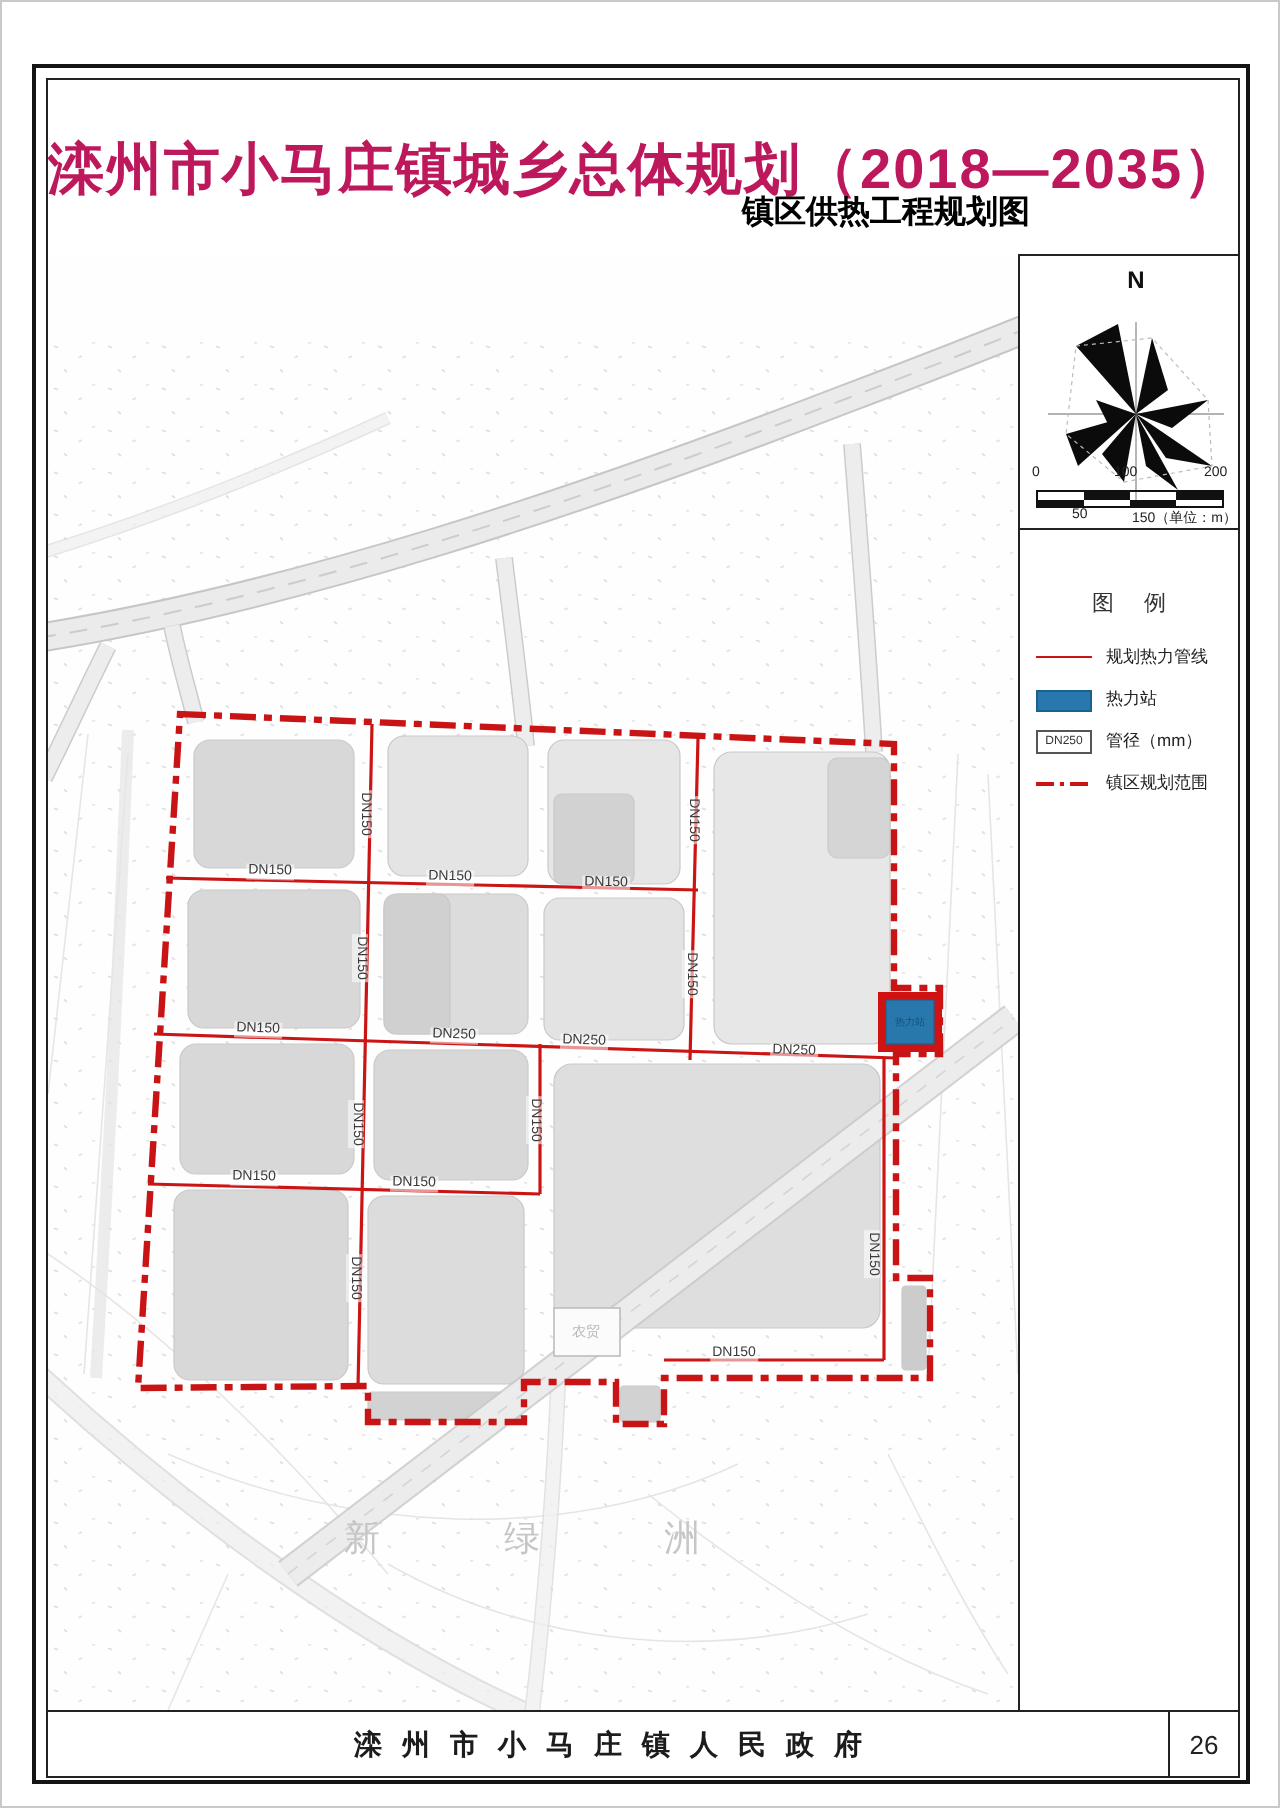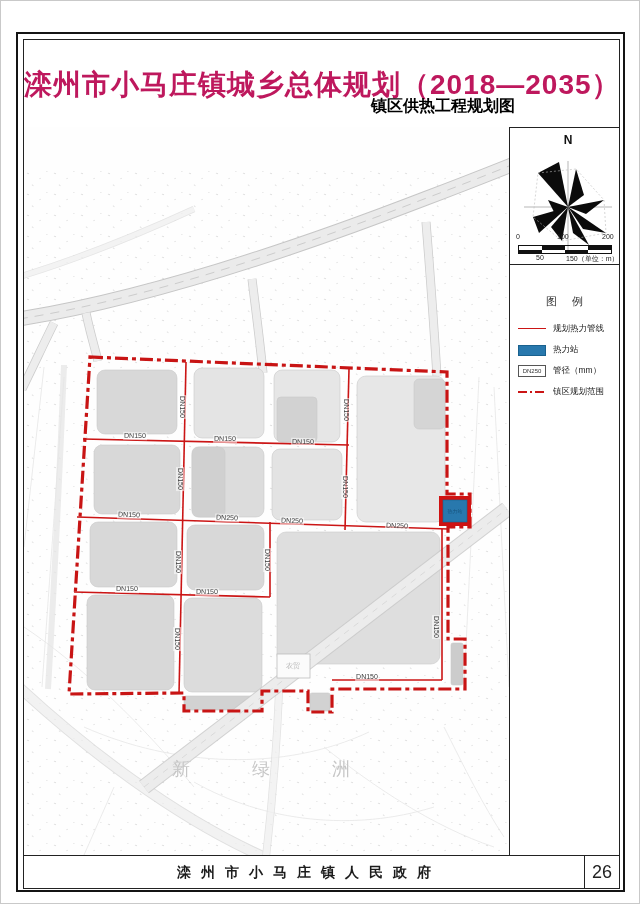--- a/index.html
+++ b/index.html
@@ -51,21 +51,21 @@
   .sw-dashdot::after{content:"";position:absolute;left:0;right:0;top:5px;height:0;
         border-top:2.4px solid var(--red);
         -webkit-mask:repeating-linear-gradient(90deg,#000 0 9px,transparent 9px 12px,#000 12px 14px,transparent 14px 17px);
         mask:repeating-linear-gradient(90deg,#000 0 9px,transparent 9px 12px,#000 12px 14px,transparent 14px 17px);}
   
   .footer{position:absolute;left:0;top:815px;width:595px;height:33px;border-top:1px solid #222;}
   .footer-org{position:absolute;left:0;top:0;width:561px;height:33px;border-right:1px solid #222;
         box-sizing:border-box;display:flex;align-items:center;justify-content:center;
         font-size:14px;font-weight:bold;color:#1c1c1c;letter-spacing:10px;text-indent:10px;}
   .footer-page{position:absolute;left:561px;top:0;width:34px;height:33px;display:flex;
-        align-items:center;justify-content:center;font-size:18px;color:#222;}
+        align-items:center;justify-content:center;font-size:13px;color:#222;}
   :root{--red:#cb1515;--blue:#2878ad;}
 </style>
 </head>
 <body>
 
 <div class="page">
   <div class="frame-outer"></div>
   <div class="frame-inner">
 
     <div class="title-block">

